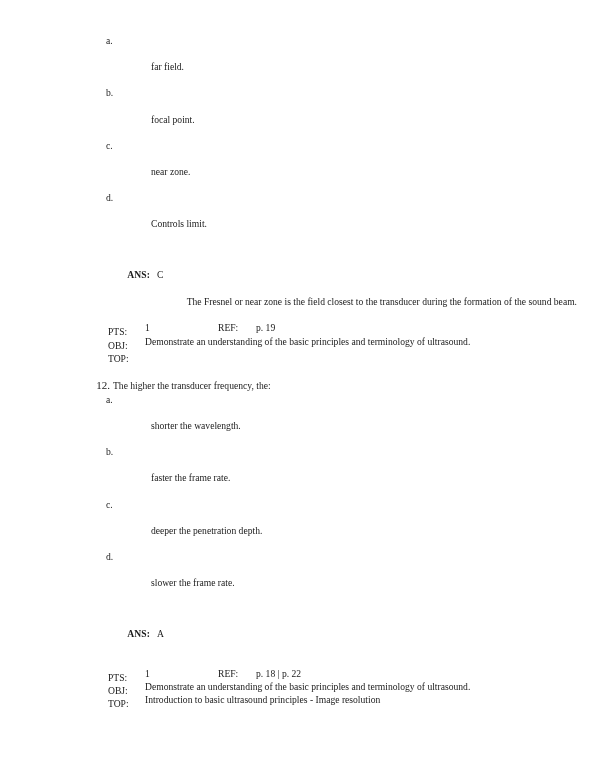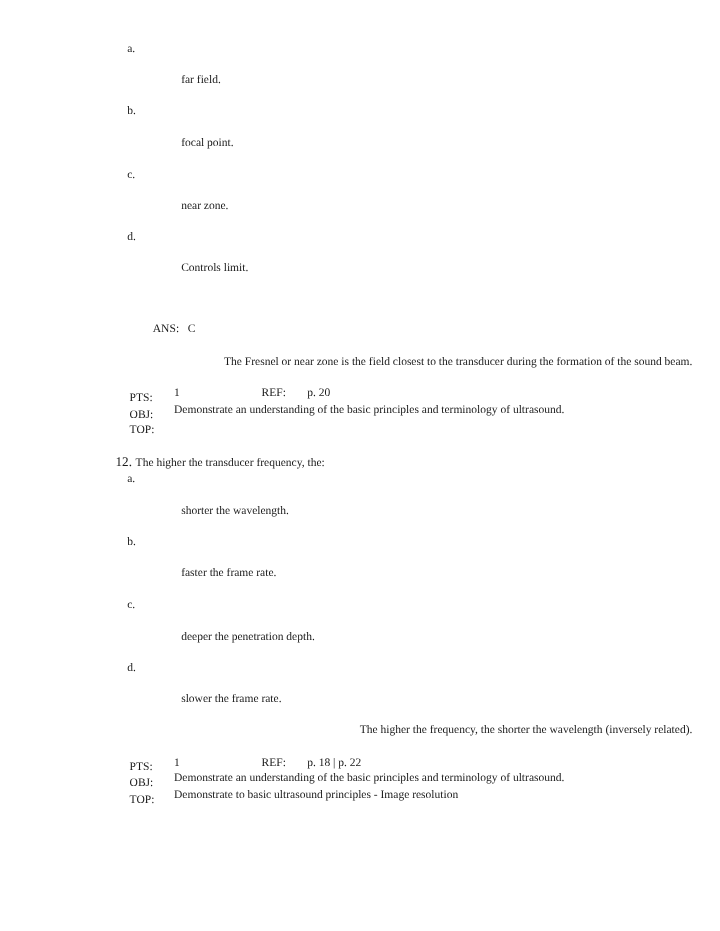--- a/index.html
+++ b/index.html
@@ -74,21 +74,21 @@
   }
 
   
   .ans-row {
     margin-top: 11px;
     padding-left: 108px;
     font-size: 9.6px;
     line-height: 13.4px;
     white-space: pre;
   }
-  .ans-label { letter-spacing: 0.1px; }
+  .ans-label { letter-spacing: 0.1px; font-weight: bold; }
   .ans-value { padding-left: 7px; }
 
   .explanation {
     padding-left: 108px;
     padding-right: 23px;
     font-size: 9.6px;
     line-height: 13.6px;
     text-align: right;
   }
 
@@ -163,21 +163,21 @@
         <span class="ans-label">ANS:</span><span class="ans-value">C</span>
       </div>
 
       <div class="explanation">The Fresnel or near zone is the field closest to the transducer during the formation of the sound beam.</div>
 
       <div class="meta">
         <div class="meta-row">
           <span class="meta-label">PTS:</span>
           <span class="meta-val-a">1</span>
           <span class="meta-ref-label">REF:</span>
-          <span class="meta-ref-val">p. 20</span>
+          <span class="meta-ref-val">p. 19</span>
         </div>
         <div class="meta-row">
           <span class="meta-label">OBJ:</span>
           <span class="meta-text">Demonstrate an understanding of the basic principles and terminology of ultrasound.</span>
         </div>
         <div class="meta-row">
           <span class="meta-label">TOP:</span>
         </div>
       </div>
     </div>
@@ -203,35 +203,37 @@
         <div class="option">
           <span class="opt-letter">c.</span>
           <span>deeper the penetration depth.</span>
         </div>
         <div class="option">
           <span class="opt-letter">d.</span>
           <span>slower the frame rate.</span>
         </div>
       </div>
 
-
-      <div class="explanation">The higher the frequency, the shorter the wavelength (inversely related).</div>
+      <div class="ans-row">
+        <span class="ans-label">ANS:</span><span class="ans-value">A</span>
+      </div>
+
 
       <div class="meta">
         <div class="meta-row">
           <span class="meta-label">PTS:</span>
           <span class="meta-val-a">1</span>
           <span class="meta-ref-label">REF:</span>
           <span class="meta-ref-val">p. 18 | p. 22</span>
         </div>
         <div class="meta-row">
           <span class="meta-label">OBJ:</span>
           <span class="meta-text">Demonstrate an understanding of the basic principles and terminology of ultrasound.</span>
         </div>
         <div class="meta-row">
           <span class="meta-label">TOP:</span>
-          <span class="meta-text">Demonstrate to basic ultrasound principles - Image resolution</span>
+          <span class="meta-text">Introduction to basic ultrasound principles - Image resolution</span>
         </div>
       </div>
     </div>
 
   </div>
 </div>
 
 </body></html>

